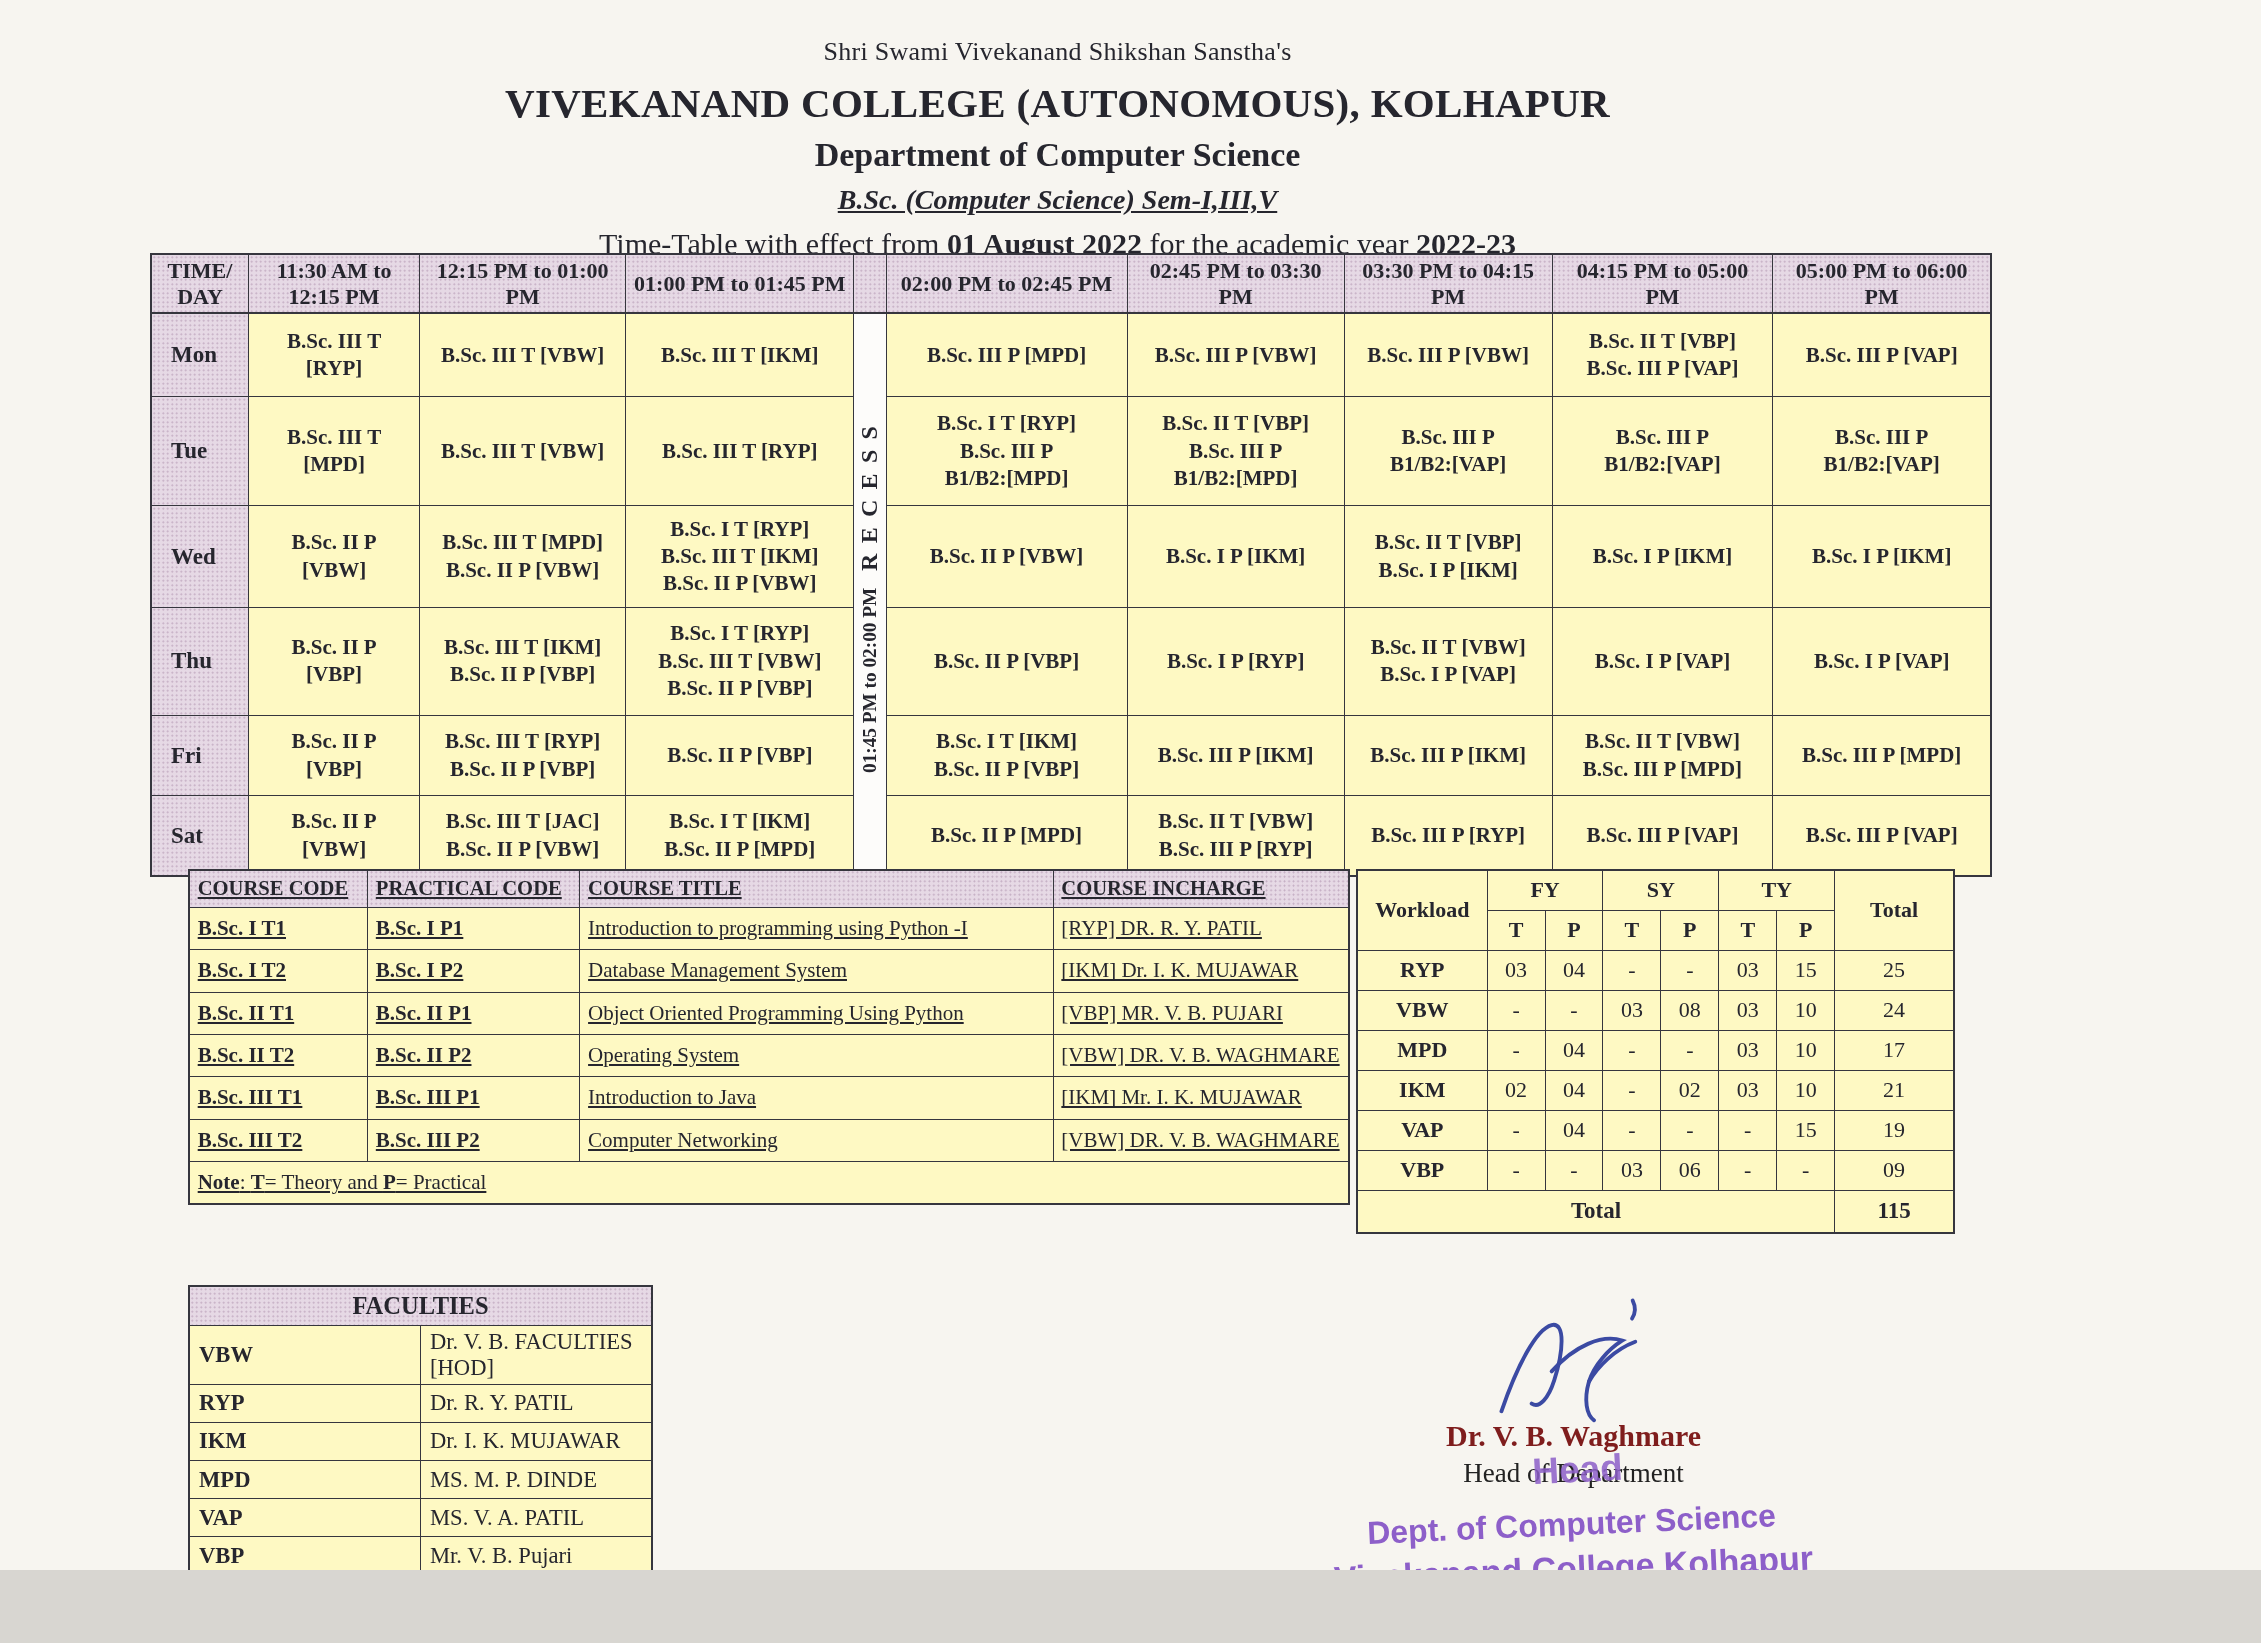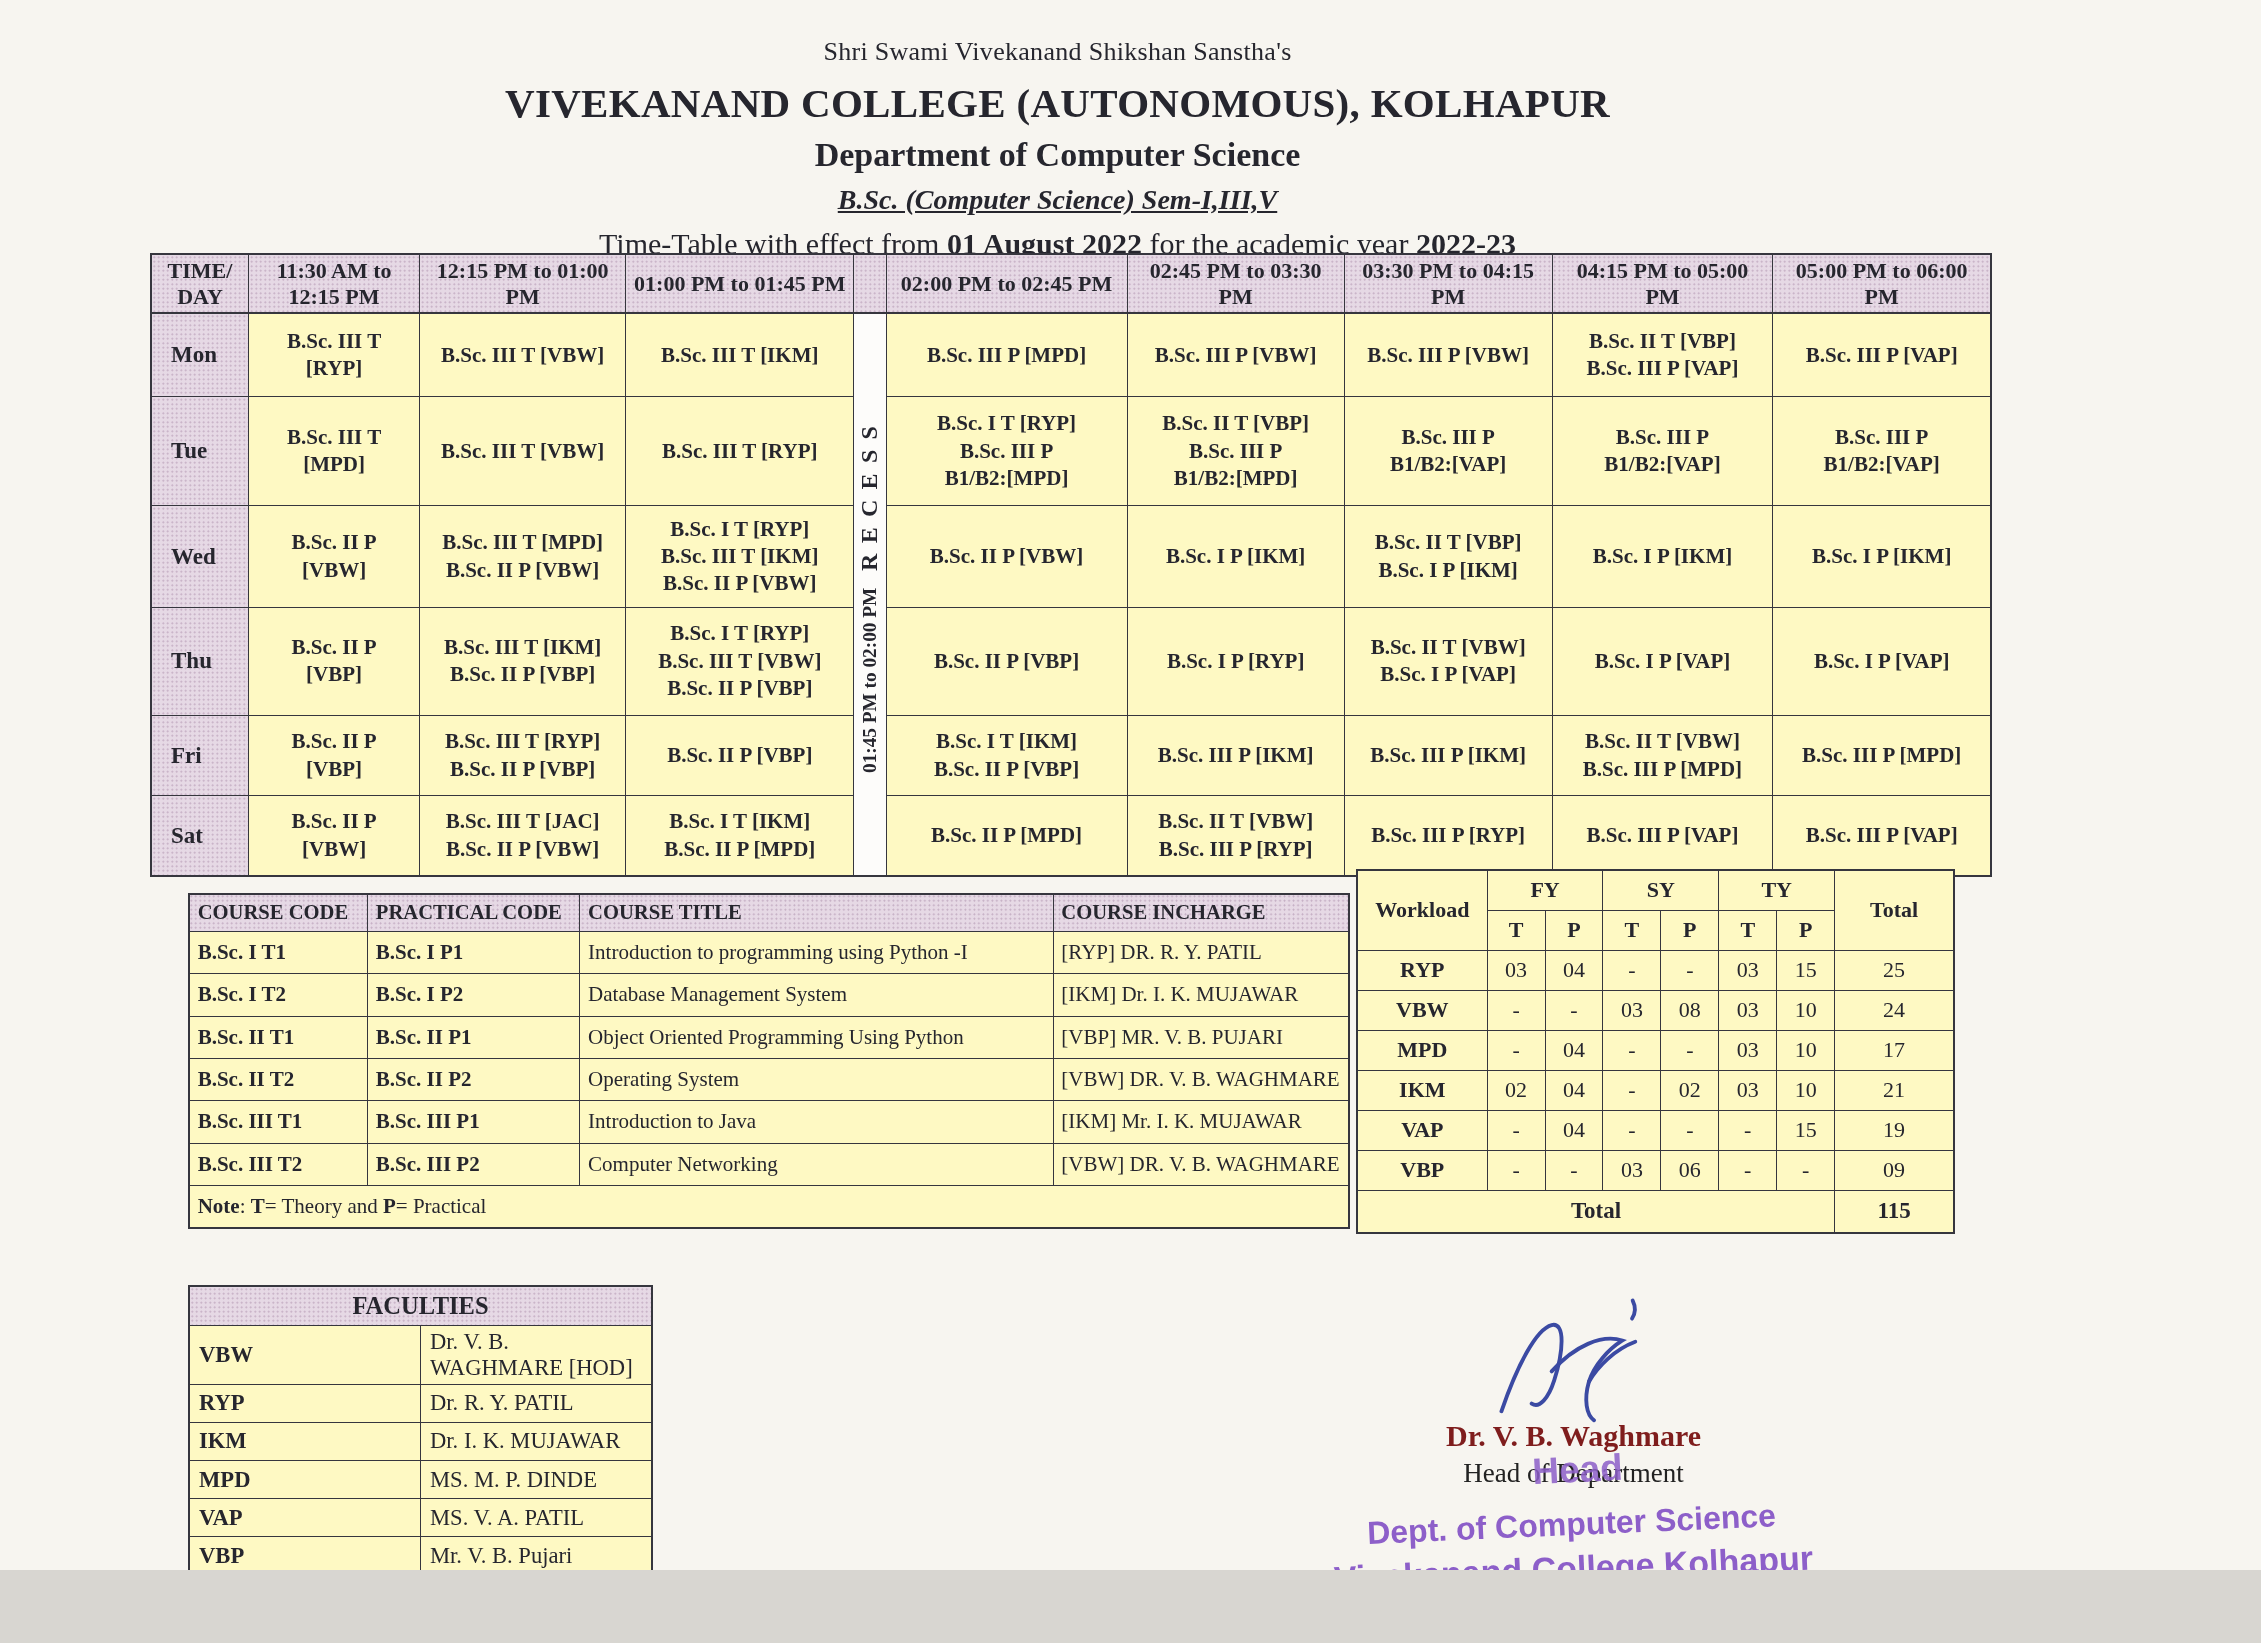--- a/index.html
+++ b/index.html
@@ -35,21 +35,21 @@
   .recess-cell { background:#fdfcfa; padding:0; }
   .vtext {
     writing-mode:vertical-rl; transform:rotate(180deg);
     white-space:nowrap; margin:0 auto; font-weight:700;
     display:flex; align-items:center; gap:17px; height:561px; justify-content:center;
   }
   .vtext .r-time  { font-size:19.3px; }
   .vtext .r-word  { font-size:24px; letter-spacing:10.3px; }
 
   
-  .courses { position:absolute; left:188px; top:893px; width:1162px; border:2.6px solid #36363e; }
+  .courses { position:absolute; left:188px; top:869px; width:1162px; border:2.6px solid #36363e;text-decoration:underline; }
   .courses th { font-size:20.6px; font-weight:700; text-align:left; padding:6.4px 7.7px; }
   .courses td { font-size:21px; padding:5.2px 7.7px; height:31px; }
   .courses td.code { font-weight:700; }
   .courses td.title,.courses td.incharge { font-weight:400; }
   .note-cell { font-size:21px; padding:6.4px 7.7px; }
   .note-cell b { font-weight:700; }
 
   
   .workload { position:absolute; left:1356px; top:869px; width:599px; border:2.6px solid #36363e; }
   .workload th,.workload td { text-align:center; font-size:22px; }
@@ -478,21 +478,21 @@
 
   <table class="faculties">
     <thead>
       <tr>
           <th colspan="2" class="tint">FACULTIES</th>
         </tr>
     </thead>
     <tbody id="faculties-body">
         <tr>
           <td class="fcode">VBW</td>
-          <td>Dr. V. B. WAGHMARE [HOD]</td>
+          <td>Dr. V. B. FACULTIES [HOD]</td>
         </tr>
         <tr>
           <td class="fcode">RYP</td>
           <td>Dr. R. Y. PATIL</td>
         </tr>
         <tr>
           <td class="fcode">IKM</td>
           <td>Dr. I. K. MUJAWAR</td>
         </tr>
         <tr>

